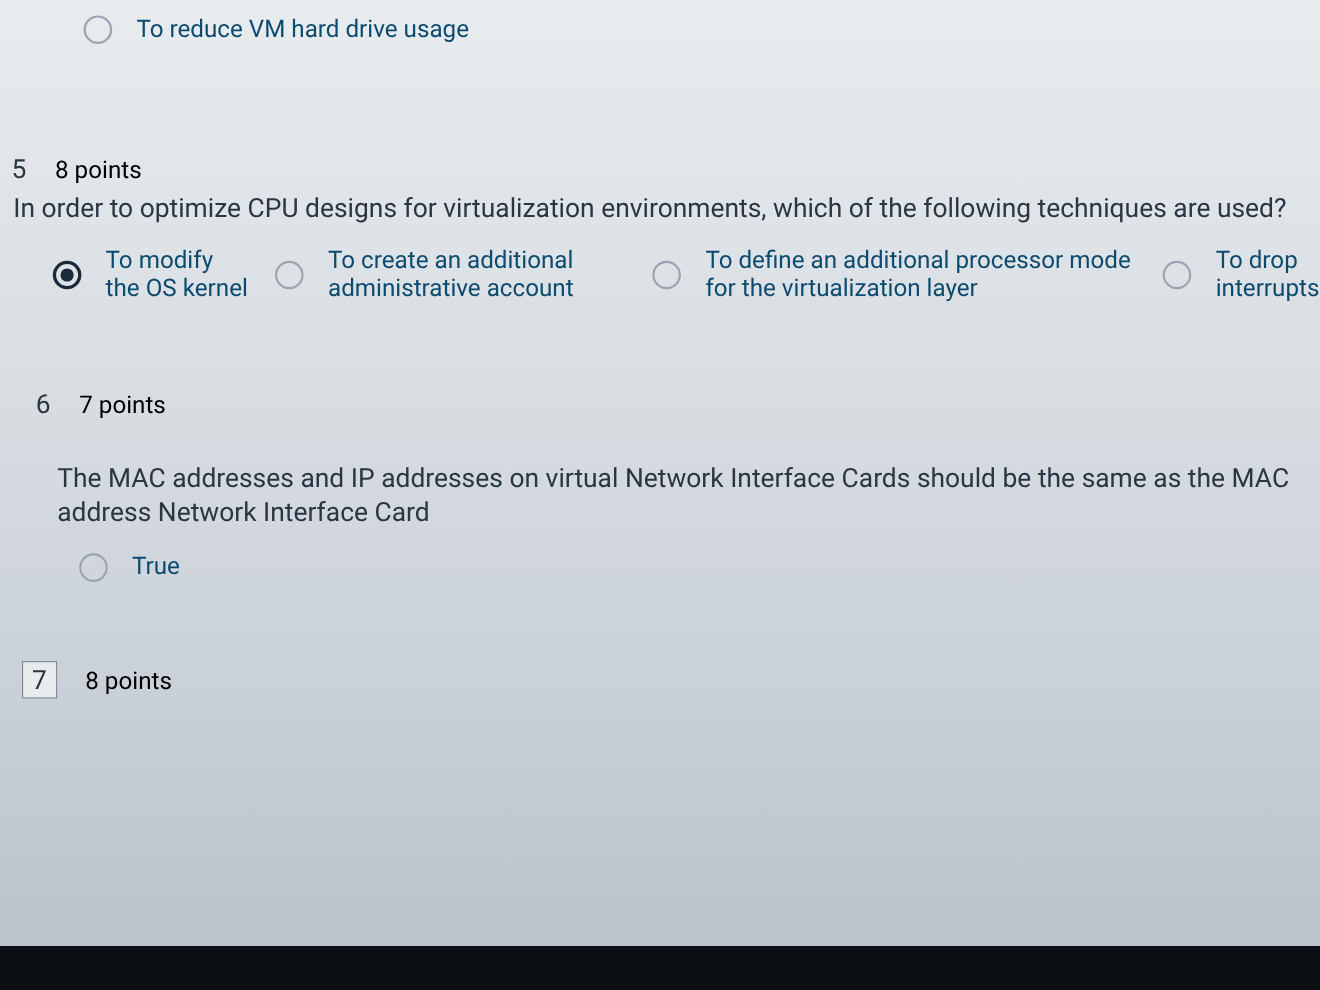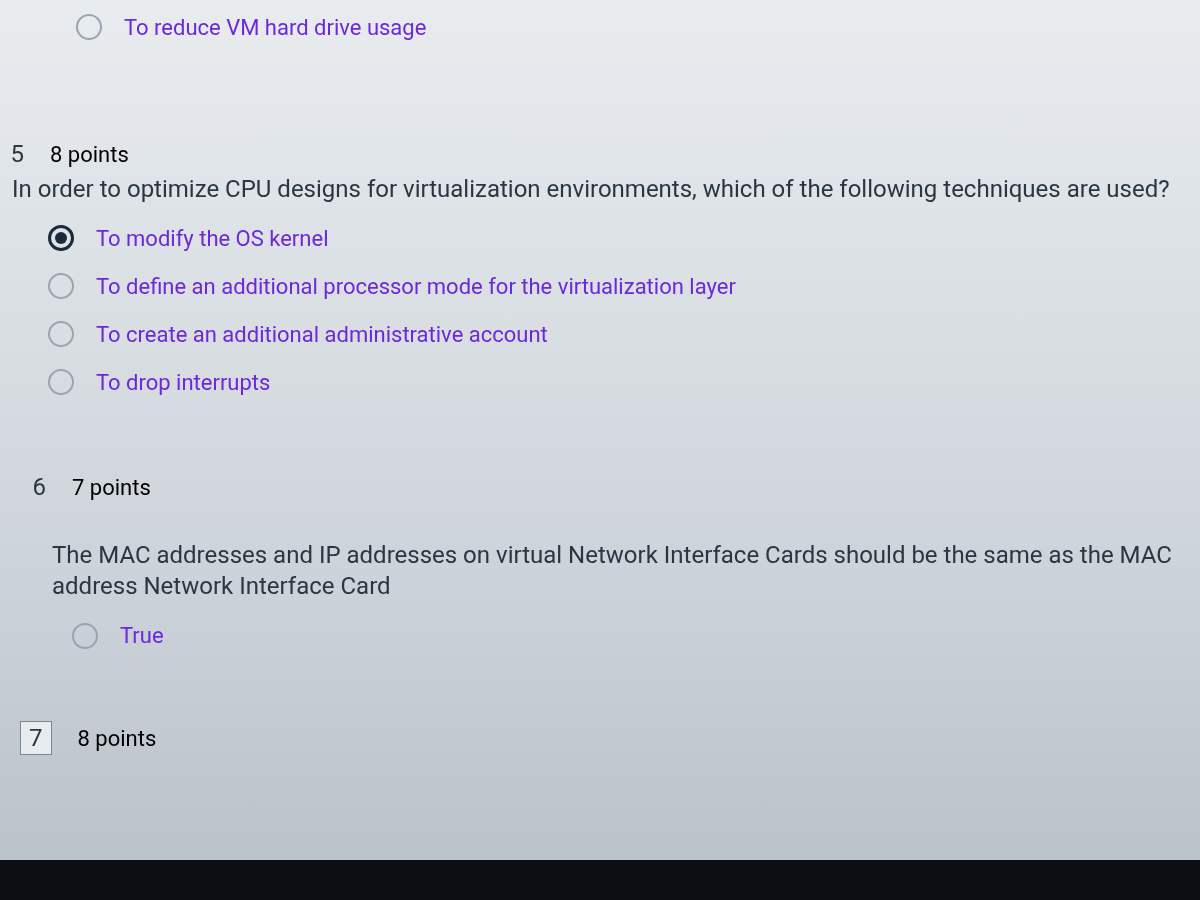--- a/index.html
+++ b/index.html
@@ -35,21 +35,21 @@
   }
   .radio.selected::after {
     content: "";
     width: 12px;
     height: 12px;
     background: #1a2a3a;
     border-radius: 50%;
   }
   .option-label {
     font-size: 22px;
-    color: #6d28d9;
+    color: #0c4a6e;
   }
   .question-block { margin-top: 70px; }
   .q-header {
     display: flex;
     align-items: baseline;
     gap: 26px;
     padding-left: 0;
   }
   .q-number {
     font-size: 24px;
@@ -71,21 +71,21 @@
     color: #000000;
   }
   .q-text {
     font-size: 24px;
     color: #2a3642;
     padding: 6px 10px 14px 12px;
     line-height: 1.3;
   }
   .options {
     display: flex;
-    flex-direction: column;
+    flex-direction: row;
     gap: 22px;
     padding-left: 48px;
     margin-top: 6px;
   }
   .option-row {
     display: flex;
     align-items: center;
     gap: 22px;
   }
   .q6 .options, .q-indent .options { padding-left: 72px; gap: 25px; }
@@ -113,25 +113,25 @@
       <span class="q-points">8 points</span>
     </div>
     <div class="q-text">In order to optimize CPU designs for virtualization environments, which of the following techniques are used?</div>
     <div class="options">
       <div class="option-row">
         <span class="radio selected"></span>
         <span class="option-label">To modify the OS kernel</span>
       </div>
       <div class="option-row">
         <span class="radio"></span>
-        <span class="option-label">To define an additional processor mode for the virtualization layer</span>
+        <span class="option-label">To create an additional administrative account</span>
       </div>
       <div class="option-row">
         <span class="radio"></span>
-        <span class="option-label">To create an additional administrative account</span>
+        <span class="option-label">To define an additional processor mode for the virtualization layer</span>
       </div>
       <div class="option-row">
         <span class="radio"></span>
         <span class="option-label">To drop interrupts</span>
       </div>
     </div>
   </div>
 
   <div class="question-block q6" style="margin-top:78px;">
     <div class="q-header" style="padding-left:10px;">

